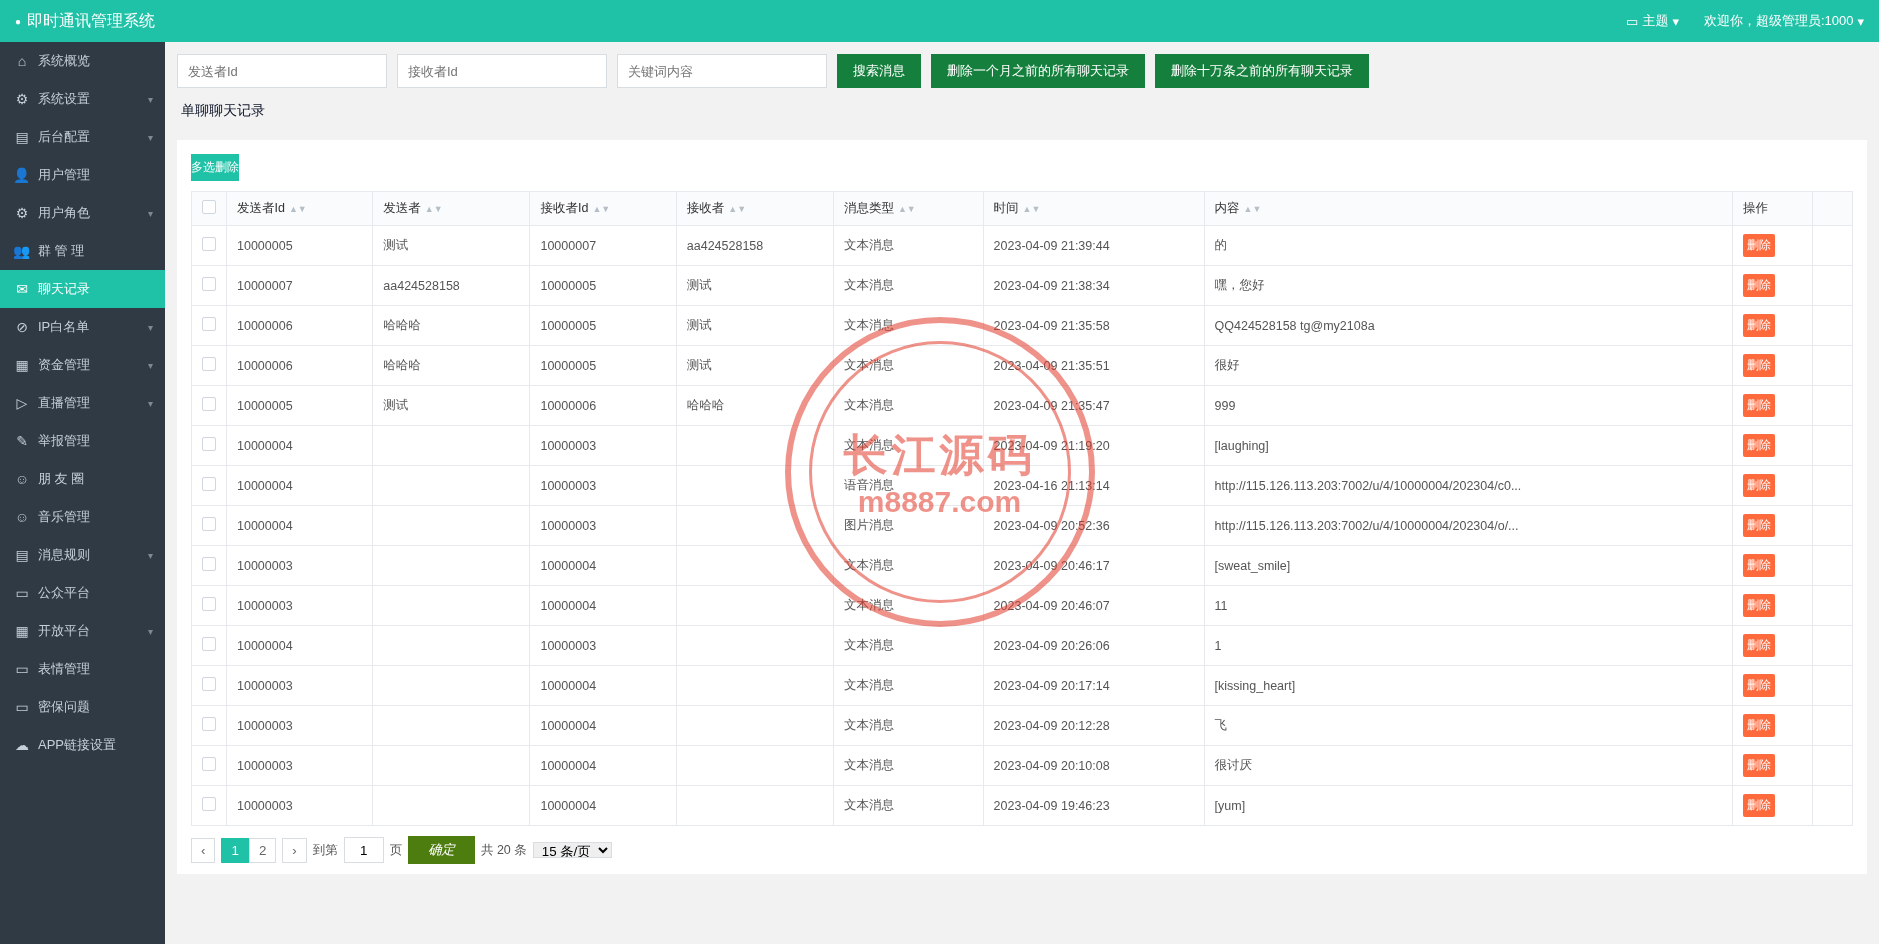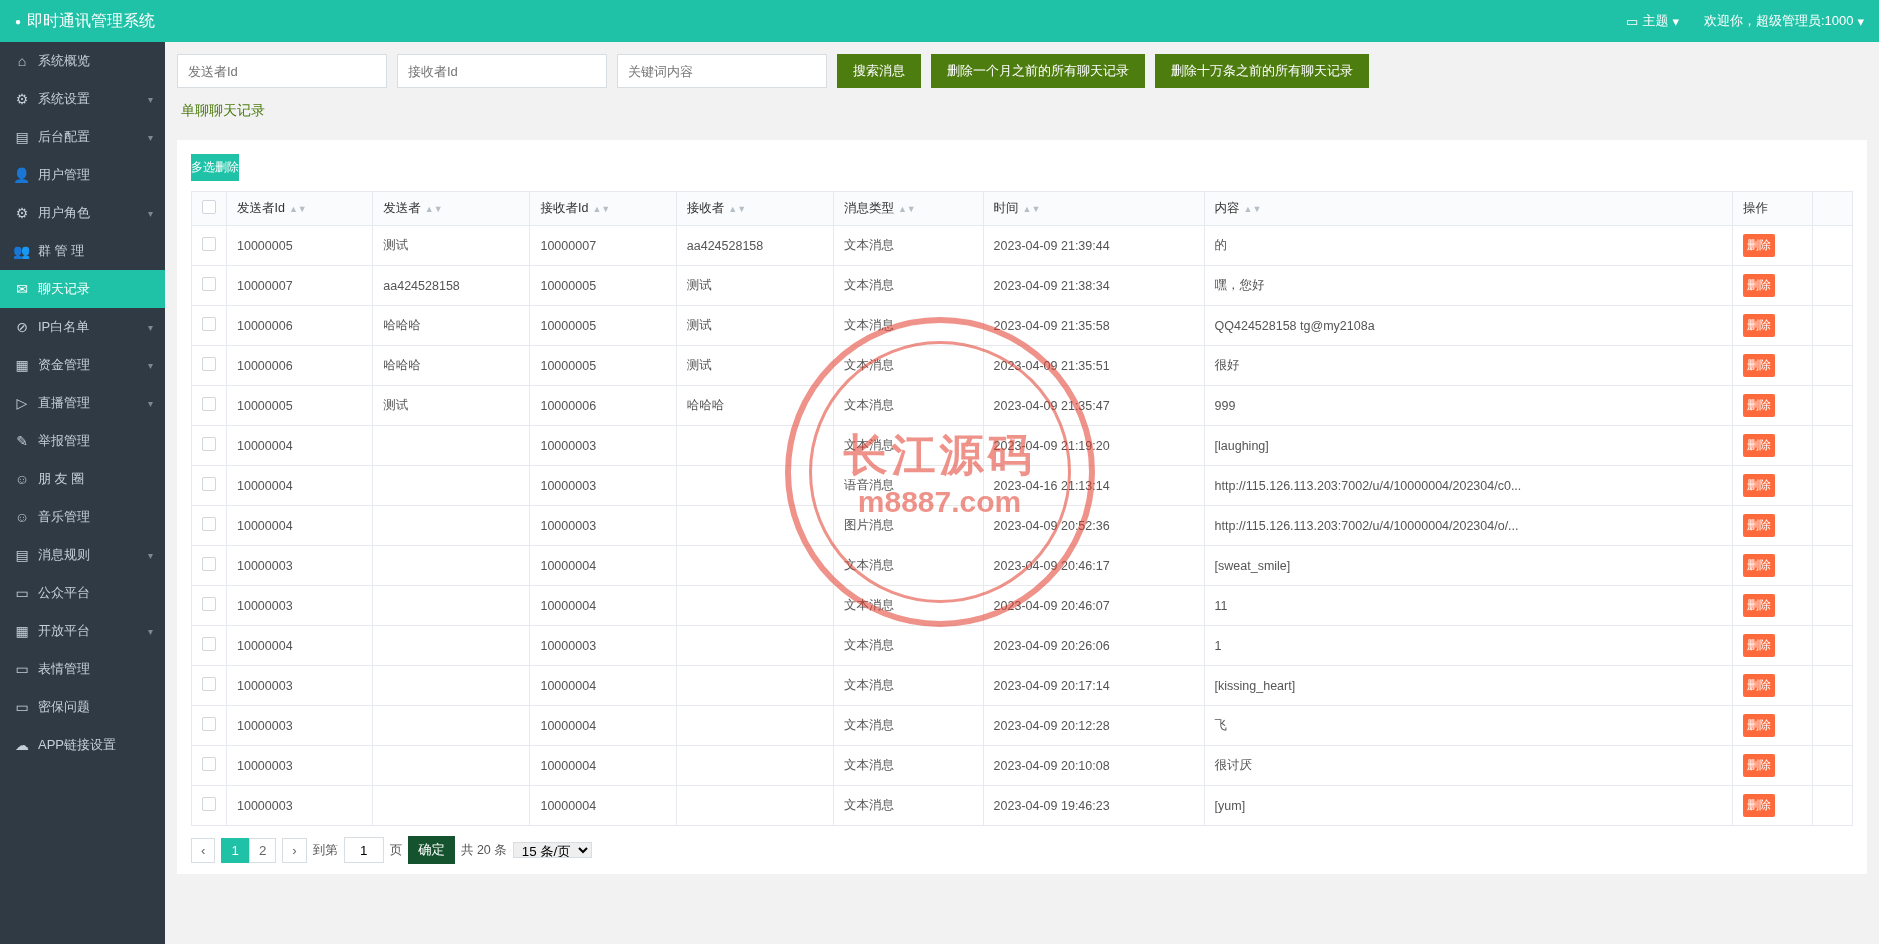--- a/index.html
+++ b/index.html
@@ -15,40 +15,40 @@
 .layout { display: flex; height: calc(100vh - 42px); }
 .sidebar { width: 165px; background: #2f3a44; color: #c5cfd8; overflow-y: auto; flex-shrink: 0; }
 .sidebar-item { display: flex; align-items: center; padding: 10px 14px; cursor: pointer; font-size: 13px; gap: 8px; justify-content: flex-start; position: relative; }
 .sidebar-item.active { background: #20c2a7; color: #fff; }
 .sidebar-item .icon { width: 16px; display: inline-flex; justify-content: center; font-size: 14px; }
 .sidebar-item .chev { position: absolute; right: 12px; font-size: 10px; color: #7c8893; }
 
 .main { flex: 1; overflow: auto; padding: 0; }
 .toolbar { display: flex; gap: 10px; padding: 12px 12px 0 12px; align-items: center; }
 .toolbar input { height: 34px; border: 1px solid #d8dde2; padding: 0 10px; font-size: 13px; width: 210px; background: #fff; }
-.toolbar .btn { height: 34px; padding: 0 16px; border: none; background: #4d7c0f; color: #fff; font-size: 13px; cursor: pointer; }
-
-.section-title { padding: 14px 16px 10px 16px; font-size: 14px; color: #4d7c0f; }
+.toolbar .btn { height: 34px; padding: 0 16px; border: none; background: #15803d; color: #fff; font-size: 13px; cursor: pointer; }
+
+.section-title { padding: 14px 16px 10px 16px; font-size: 14px; color: #0f172a; }
 
 .panel { margin: 10px 12px 12px 12px; background: #fff; padding: 14px 14px 10px 14px; }
 .panel-top { margin-bottom: 10px; }
 .btn-sm { display: inline-block; padding: 5px 0; background: #20c2a7; color: #fff; border: none; font-size: 12px; cursor: pointer; }
 
 .table { width: 100%; border-collapse: collapse; }
 .table th, .table td { border: 1px solid #e6eaee; padding: 8px 10px; text-align: left; font-size: 12.5px; font-weight: normal; color: #555; }
 .table th { background: #fafbfc; color: #333; }
 .checkbox { width: 14px; height: 14px; border: 1px solid #cfd6dd; display: inline-block; border-radius: 2px; background: #fff; }
 .sort { font-size: 9px; color: #b5bfc8; margin-left: 4px; display: inline-flex; flex-direction: column; line-height: 6px; vertical-align: middle; }
 .btn-del { background: #ff6a3d; color: #fff; border: none; padding: 3px 4px; font-size: 12px; cursor: pointer; border-radius: 2px; }
 
 .pager { display: flex; align-items: center; gap: 6px; padding: 10px 0 0 0; font-size: 12.5px; color: #555; }
 .pager .pg-btn { border: 1px solid #d8dde2; background: #fff; padding: 4px 9px; cursor: pointer; color: #666; }
 .pager .pg-btn.active { background: #20c2a7; color: #fff; border-color: #20c2a7; }
 .pager input.pg-num { width: 40px; height: 26px; text-align: center; border: 1px solid #d8dde2; }
-.pager .go-btn { background: #14532d; color: #fff; border: none; padding: 5px 10px; cursor: pointer; }
+.pager .go-btn { background: #4d7c0f; color: #fff; border: none; padding: 5px 20px; cursor: pointer; font-style: italic; }
 .pager select { height: 16px; border: 1px solid #d8dde2; padding: 0 4px; }
 
 .watermark { position: fixed; left: 50%; top: 50%; transform: translate(-50%, -50%); pointer-events: none; opacity: 0.55; color: #e03a2a; text-align: right; font-weight: 700; z-index: 999; }
 .watermark .wm-circle { width: 310px; height: 310px; border: 6px solid #e03a2a; border-radius: 50%; display: flex; flex-direction: column; align-items: center; justify-content: center; position: relative; }
 .watermark .wm-circle::before { content: ""; position: absolute; inset: 18px; border: 3px solid #e03a2a; border-radius: 50%; }
 .watermark .wm-text1 { font-size: 44px; letter-spacing: 4px; }
 .watermark .wm-text2 { font-size: 30px; margin-top: 0; }
 
 .col-chk { width: 34px; text-align: center; }
 .col-op { width: 80px; }

